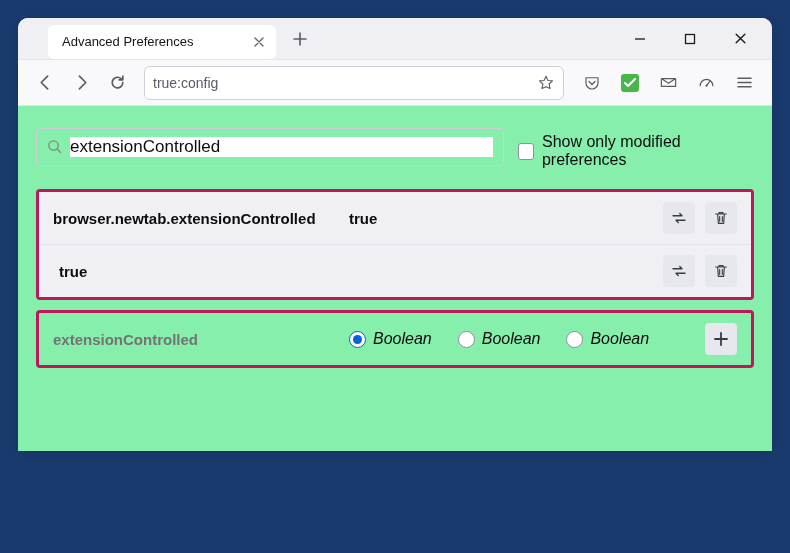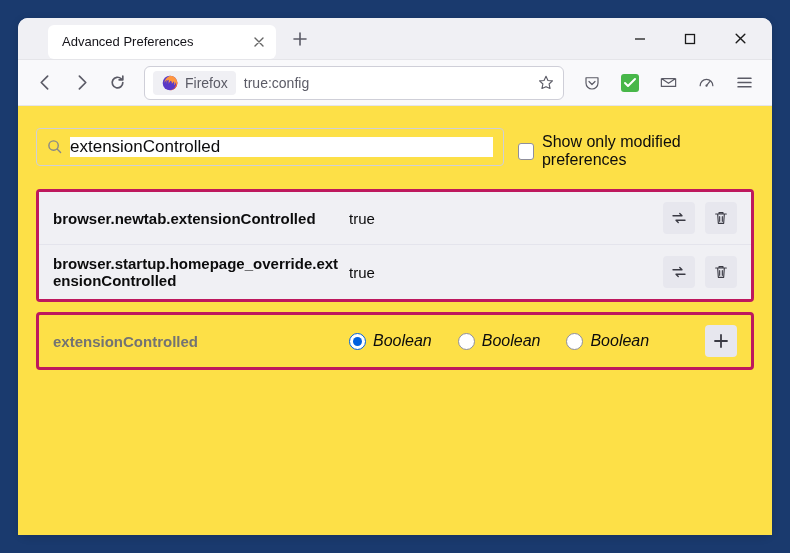--- a/index.html
+++ b/index.html
@@ -8,21 +8,21 @@
     background: #1a3a6e;
     width: 790px;
     height: 553px;
     overflow: hidden;
   }
   .window {
     position: absolute;
     top: 18px;
     left: 18px;
     width: 754px;
-    height: 517px;
+    height: 433px;
     background: #fff;
     border-radius: 10px;
     display: flex;
     flex-direction: column;
     box-shadow: 0 2px 8px rgba(0,0,0,0.15);
   }
   .titlebar {
     height: 42px;
     background: #f0f0f4;
     border-radius: 10px 10px 0 0;
@@ -74,39 +74,39 @@
   }
   .identity {
     display:flex; align-items:center; gap:6px;
     background:#f0f0f4; border-radius:4px; padding:3px 8px; margin-right:8px;
     color:#5b5b66; font-size:14px;
   }
   .url-text { color:#5b5b66; flex:1;}
   .star { color:#5b5b66; margin-left:auto;}
   .toolbar-icon { width:32px; height:32px; display:flex; align-items:center; justify-content:center; color:#5b5b66;}
   .content {
-    flex:1; padding: 18px 18px 0 18px; background:#fde047;
+    flex:1; padding: 18px 18px 0 18px; background:#86efac;
   }
   .search-row { display:flex; align-items:center; gap:14px; }
   .search-box {
     flex: 0 0 468px; height:38px; border:1px solid #cfcfd8; border-radius:4px;
     display:flex; align-items:center; padding:0 10px; font-size:17px;
   }
   .search-box input { border:none; outline:none; flex:1; font-size:17px; color:#0c0c0d;}
   .search-icon-sm { color:#888; margin-right:8px;}
   .check-label { display:flex; align-items:center; gap:8px; font-size:16px; color:#0c0c0d;margin-top:9px;}
   .checkbox { width:17px; height:17px; border:1.5px solid #8f8f9d; border-radius:3px; background:#fff;}
   .prefs { margin-top: 20px; border:3px solid #be185d; border-radius:4px; }
   .pref-row {
     display:flex; align-items:center; padding:10px 14px; min-height:42px;
   }
   .pref-row.striped { background:#f0f0f4;}
   .pref-name { width:290px; font-size:15px; font-weight:700; color:#0c0c0d; word-wrap:break-word;}
   .pref-name.gray { color:#737373; font-weight:700;}
-  .pref-val { font-size:15px; font-weight:400; color:#0c0c0d; flex:0 0 auto; margin-left:6px;}
+  .pref-val { font-size:15px; font-weight:700; color:#0c0c0d; flex:0 0 auto; margin-left:6px;}
   .pref-actions { margin-left:auto; display:flex; gap:10px;}
   .icon-btn {
     width:32px; height:32px; background:#e7e7ee; border:none; border-radius:4px;
     display:flex; align-items:center; justify-content:center; color:#3a3a44;
   }
   .radio-group { display:flex; gap:26px; margin-left:6px;font-style:italic;}
   .radio-opt { display:flex; align-items:center; gap:7px; font-size:16px; color:#0c0c0d;}
   .radio {
     width:17px; height:17px; border:1.5px solid #8f8f9d; border-radius:50%;
     display:flex; align-items:center; justify-content:center; background:#fff;
@@ -164,30 +164,20 @@
           <path d="M6 2 L12 8 L6 14" stroke="currentColor" stroke-width="1.6" fill="none" stroke-linecap="round" stroke-linejoin="round"></path>
         </svg>
     </div>
     <div class="nav-btn">
       <svg width="17" height="17" viewBox="0 0 16 16">
           <path d="M13 8a5 5 0 1 1-1.5-3.5M13 2v3.5h-3.5" stroke="currentColor" stroke-width="1.6" fill="none" stroke-linecap="round" stroke-linejoin="round"></path>
         </svg>
     </div>
 
     <div class="urlbar">
-      <div class="identity">
-        <span>
-          <svg width="18" height="18" viewBox="0 0 32 32">
-            <circle cx="16" cy="16" r="13" fill="#5a39c7"></circle>
-            <path d="M16 3c8 0 13 6 13 13 0 2-.4 3.7-1 5-1 2-3 5-8 7 6-3 8-9 6-14 0 2-1 5-3 6 1-2 1-5-1-7 0 2-1 4-3 4 1-2 0-4-2-5-1 2-3 3-3 6 0-3-1-5 0-8-3 1-5 4-5 8 0-2 0-5 2-8-2 1-4 3-5 6 0-5 3-10 10-13z" fill="#ff9640"></path>
-            <path d="M29 16c0 7-6 13-13 13 5-1 9-4 11-9 1-2 2-5 1-8 .6 1.3 1 2.6 1 4z" fill="#ff5325"></path>
-          </svg>
-        </span>
-        <span>Firefox</span>
-      </div>
       <span class="url-text">true:config</span>
       <span class="star">
         <svg width="18" height="18" viewBox="0 0 24 24">
             <path d="M12 3l2.6 5.6 6 .6-4.5 4.1 1.3 6L12 16.9 6.6 19.3l1.3-6L3.4 9.2l6-.6L12 3z" stroke="currentColor" stroke-width="1.5" fill="none" stroke-linejoin="round"></path>
           </svg>
       </span>
     </div>
 
     <div class="toolbar-icon">
       <svg width="18" height="18" viewBox="0 0 24 24">
@@ -246,21 +236,20 @@
               </svg>
           </button>
           <button class="icon-btn">
             <svg width="16" height="16" viewBox="0 0 24 24">
                 <path d="M4 6h16M9 6V4h6v2M7 6l1 14h8l1-14M10 10v7M14 10v7" stroke="currentColor" stroke-width="1.7" fill="none" stroke-linecap="round" stroke-linejoin="round"></path>
               </svg>
           </button>
         </div>
       </div>
       <div class="pref-row striped" style="border-top:1px solid #e4e4ec;">
-        <div class="pref-name">browser.startup.homepage_override.extensionControlled</div>
         <div class="pref-val">true</div>
         <div class="pref-actions">
           <button class="icon-btn">
             <svg width="18" height="18" viewBox="0 0 24 24">
                 <path d="M4 9h12l-3-3M20 15H8l3 3" stroke="currentColor" stroke-width="1.8" fill="none" stroke-linecap="round" stroke-linejoin="round"></path>
               </svg>
           </button>
           <button class="icon-btn">
             <svg width="16" height="16" viewBox="0 0 24 24">
                 <path d="M4 6h16M9 6V4h6v2M7 6l1 14h8l1-14M10 10v7M14 10v7" stroke="currentColor" stroke-width="1.7" fill="none" stroke-linecap="round" stroke-linejoin="round"></path>

